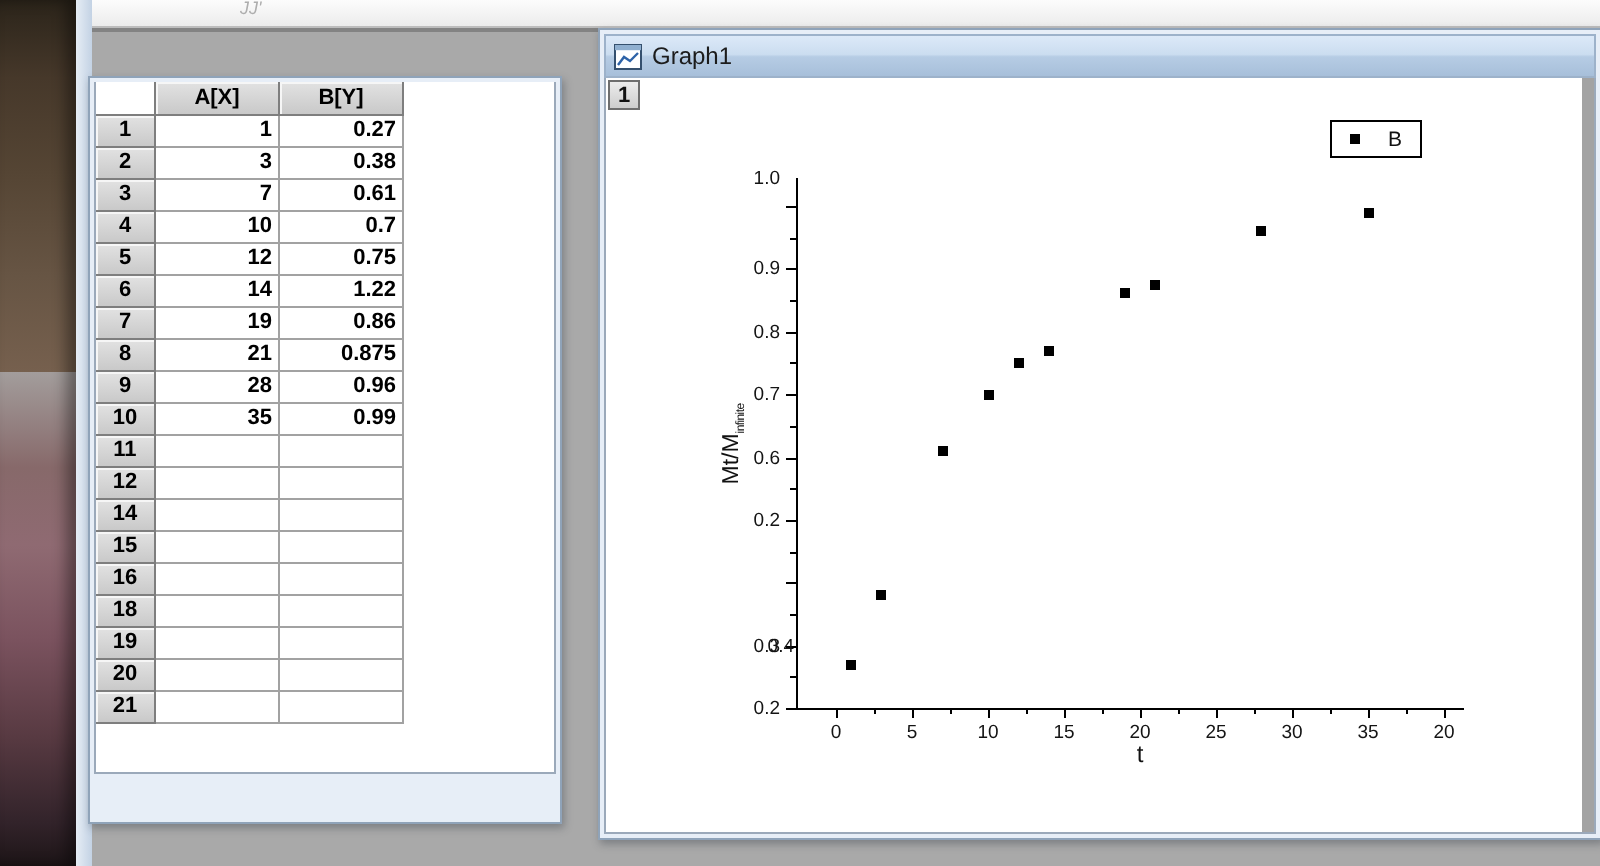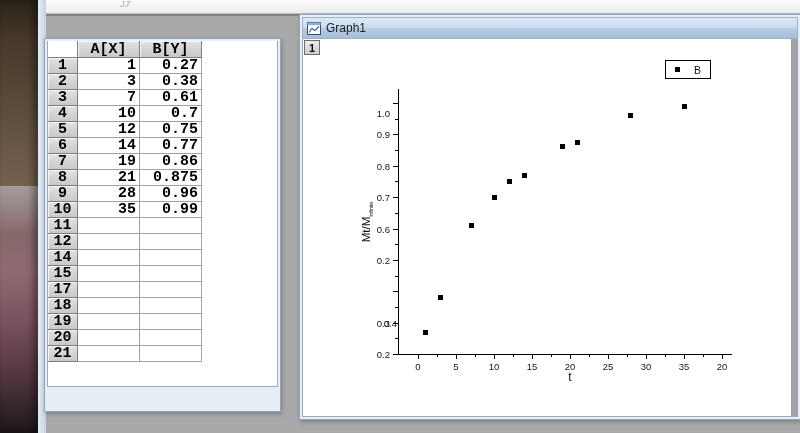--- a/index.html
+++ b/index.html
@@ -25,21 +25,21 @@
   .titlebar{height:22px;display:flex;align-items:center;gap:5px;padding:0 4px;
     background:linear-gradient(180deg,#dce9f8 0%,#cbddf0 46%,#b6cce4 52%,#a7bfda 100%);
     border:1px solid #9db2ca;box-sizing:border-box;}
   .titlebar .wtitle{font-size:12px;color:#1c1c1c;}
   .client{position:relative;background:#ffffff;overflow:hidden;border:1px solid #9ba9ba;border-top:none;box-sizing:border-box;}
 
   
   .data-window{left:44px;top:38px;width:237px;height:374px;}
   .data-client{height:calc(100% - 22px);}
   table.sheet{border-collapse:separate;border-spacing:0;table-layout:fixed;
-    font-size:15px;font-weight:bold;color:#000;font-family:Liberation Mono, monospace;}
+    font-size:11px;font-weight:bold;color:#000;}
   table.sheet col.c0{width:30px;} table.sheet col.c1{width:62px;} table.sheet col.c2{width:62px;}
   table.sheet th,table.sheet td{margin:0;padding:0 3px;height:16px;line-height:15px;box-sizing:border-box;overflow:hidden;}
   table.sheet thead th{height:17px;}
   .hdr,.rowhead{background:linear-gradient(180deg,#e2e2e2,#c9c9c9);text-align:center;
     border-right:1px solid #7e7e7e;border-bottom:1px solid #7e7e7e;
     box-shadow:inset 1px 1px 0 #f6f6f6;}
   .corner{background:#ffffff;border-right:1px solid #7e7e7e;border-bottom:1px solid #7e7e7e;}
   td.cell{background:#fff;text-align:right;border-right:1px solid #a2a2a2;border-bottom:1px solid #a2a2a2;}
 
   
@@ -111,21 +111,21 @@
               <td class="cell">0.7</td>
             </tr>
             <tr>
               <th class="rowhead">5</th>
               <td class="cell">12</td>
               <td class="cell">0.75</td>
             </tr>
             <tr>
               <th class="rowhead">6</th>
               <td class="cell">14</td>
-              <td class="cell">0.77</td>
+              <td class="cell">1.22</td>
             </tr>
             <tr>
               <th class="rowhead">7</th>
               <td class="cell">19</td>
               <td class="cell">0.86</td>
             </tr>
             <tr>
               <th class="rowhead">8</th>
               <td class="cell">21</td>
               <td class="cell">0.875</td>
@@ -154,21 +154,21 @@
               <th class="rowhead">14</th>
               <td class="cell"></td>
               <td class="cell"></td>
             </tr>
             <tr>
               <th class="rowhead">15</th>
               <td class="cell"></td>
               <td class="cell"></td>
             </tr>
             <tr>
-              <th class="rowhead">17</th>
+              <th class="rowhead">16</th>
               <td class="cell"></td>
               <td class="cell"></td>
             </tr>
             <tr>
               <th class="rowhead">18</th>
               <td class="cell"></td>
               <td class="cell"></td>
             </tr>
             <tr>
               <th class="rowhead">19</th>
@@ -252,21 +252,21 @@
           <div class="tlabel ylab" style="left: 57px; top: 215.875px;">0.2</div>
           <div class="tickmark" style="left: 90px; top: 189.5px; width: 5px; height: 1px;"></div>
           <div class="tlabel ylab" style="left: 57px; top: 184.5px;">0.6</div>
           <div class="tickmark" style="left: 90px; top: 158.125px; width: 5px; height: 1px;"></div>
           <div class="tlabel ylab" style="left: 57px; top: 153.125px;">0.7</div>
           <div class="tickmark" style="left: 90px; top: 126.75px; width: 5px; height: 1px;"></div>
           <div class="tlabel ylab" style="left: 57px; top: 121.75px;">0.8</div>
           <div class="tickmark" style="left: 90px; top: 95.375px; width: 5px; height: 1px;"></div>
           <div class="tlabel ylab" style="left: 57px; top: 90.375px;">0.9</div>
           <div class="tickmark" style="left: 90px; top: 64px; width: 5px; height: 1px;"></div>
-          <div class="tlabel ylab" style="left: 57px; top: 69px;">1.0</div>
+          <div class="tlabel ylab" style="left: 57px; top: 45px;">1.0</div>
           <div class="tickmark" style="left: 92px; top: 299.312px; width: 3px; height: 1px;"></div>
           <div class="tickmark" style="left: 92px; top: 267.938px; width: 3px; height: 1px;"></div>
           <div class="tickmark" style="left: 92px; top: 236.562px; width: 3px; height: 1px;"></div>
           <div class="tickmark" style="left: 92px; top: 205.188px; width: 3px; height: 1px;"></div>
           <div class="tickmark" style="left: 92px; top: 173.812px; width: 3px; height: 1px;"></div>
           <div class="tickmark" style="left: 92px; top: 142.438px; width: 3px; height: 1px;"></div>
           <div class="tickmark" style="left: 92px; top: 111.062px; width: 3px; height: 1px;"></div>
           <div class="tickmark" style="left: 92px; top: 79.6875px; width: 3px; height: 1px;"></div>
           <div class="pt" style="left: 120.1px; top: 290.538px; width: 5px; height: 5px; background: rgb(0, 0, 0);"></div>
           <div class="pt" style="left: 135.3px; top: 256.025px; width: 5px; height: 5px; background: rgb(0, 0, 0);"></div>

